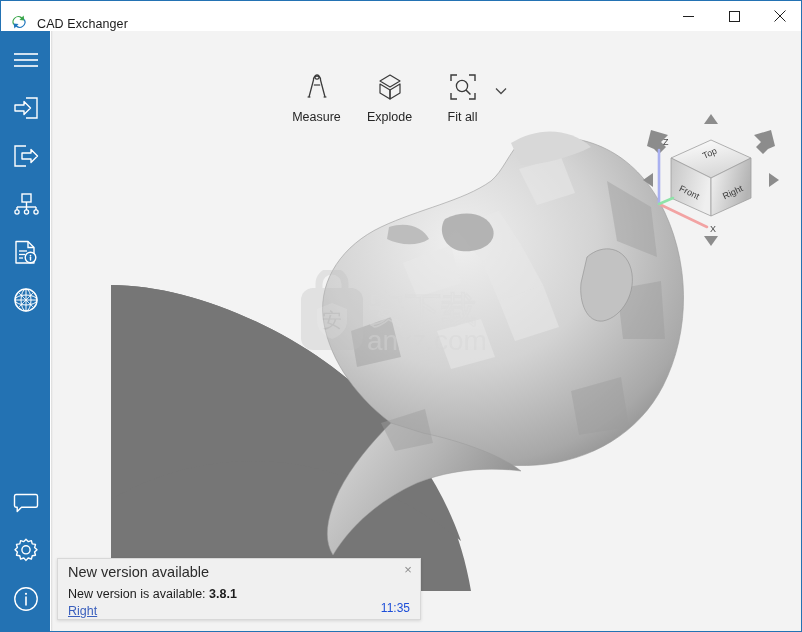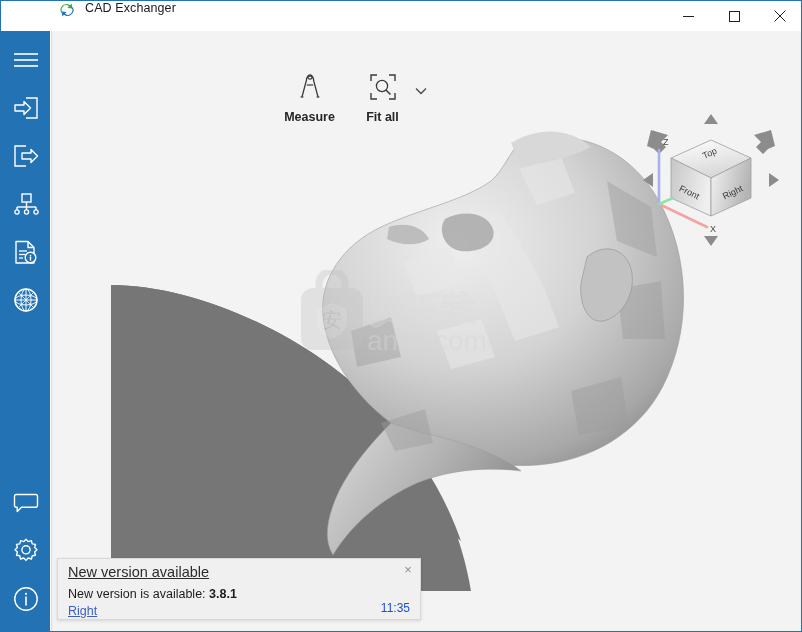--- a/index.html
+++ b/index.html
@@ -22,22 +22,21 @@
   }
 
   
   #titlebar {
     position: absolute;
     top: 0; left: 0;
     width: 802px; height: 31px;
     background: #ffffff;
     border-top: 1px solid #2372b3;
     display: flex;
-    align-items: flex-start;
-    padding-left: 48px;
+    align-items: flex-end;
   }
   #app-icon {
     width: 18px; height: 18px;
     margin-left: 9px;
     position: relative;
     flex: 0 0 auto;
   }
   #title-text {
     font-size: 12.5px;
     color: #1a1a1a;
@@ -88,24 +87,23 @@
   }
   #vp-left-shadow {
     position: absolute; left: 0; top: 0;
     width: 2px; height: 600px;
     background: linear-gradient(to right, rgba(0,0,0,0.10), rgba(0,0,0,0));
   }
 
   
   #toolbar {
     position: absolute;
-    left: 222px; top: 32px;
+    left: 229px; top: 32px;
     display: flex;
     align-items: flex-end;
-    font-weight: bold;
   }
   .tool {
     width: 73px;
     display: flex;
     flex-direction: column;
     align-items: center;
     padding-top: 6px;
     cursor: default;
   }
   .tool-icon {
@@ -157,21 +155,20 @@
     background: #f0f0f0;
     border: 1px solid #d8d8d8;
     box-shadow: 0 1px 3px rgba(0,0,0,0.12);
   }
   #toast-title {
     position: absolute;
     left: 10px; top: 5px;
     font-size: 14.5px;
     color: #2b2b2b;
     white-space: nowrap;
-    text-decoration: underline;
   }
   #toast-body {
     position: absolute;
     left: 10px; top: 28px;
     font-size: 12.5px;
     color: #1c1c1c;
     white-space: nowrap;
   }
   #toast-body b { font-weight: bold; }
   #toast-link {
@@ -416,20 +413,30 @@
             <circle cx="15" cy="5" r="2.1" fill="none" stroke="#3a3a3a" stroke-width="1.2"></circle>
             <line x1="11.8" y1="13" x2="18.2" y2="13" stroke="#3a3a3a" stroke-width="1.2"></line>
             <line x1="5.6" y1="25" x2="8.4" y2="25" stroke="#3a3a3a" stroke-width="1.2"></line>
             <line x1="21.6" y1="25" x2="24.4" y2="25" stroke="#3a3a3a" stroke-width="1.2"></line>
           </svg>
         </div>
         <div class="tool-label">Measure</div>
       </div>
 
 
+      <div class="tool">
+        <div class="tool-icon">
+          <svg width="30" height="30" viewBox="0 0 30 30">
+            <path d="M15 3 L25 9 L15 15 L5 9 Z" fill="none" stroke="#3a3a3a" stroke-width="1.2" stroke-linejoin="round"></path>
+            <path d="M5 12 L15 18 L15 27 L5 21 Z" fill="none" stroke="#3a3a3a" stroke-width="1.2" stroke-linejoin="round"></path>
+            <path d="M25 12 L25 21 L15 27 L15 18 Z" fill="none" stroke="#3a3a3a" stroke-width="1.2" stroke-linejoin="round"></path>
+          </svg>
+        </div>
+        <div class="tool-label">Explode</div>
+      </div>
 
 
       <div id="fitall-wrap">
         <div class="tool">
           <div class="tool-icon">
             <svg width="30" height="30" viewBox="0 0 30 30">
               <path d="M3 9 V3 H9" fill="none" stroke="#3a3a3a" stroke-width="1.4"></path>
               <path d="M21 3 H27 V9" fill="none" stroke="#3a3a3a" stroke-width="1.4"></path>
               <path d="M27 21 V27 H21" fill="none" stroke="#3a3a3a" stroke-width="1.4"></path>
               <path d="M9 27 H3 V21" fill="none" stroke="#3a3a3a" stroke-width="1.4"></path>

